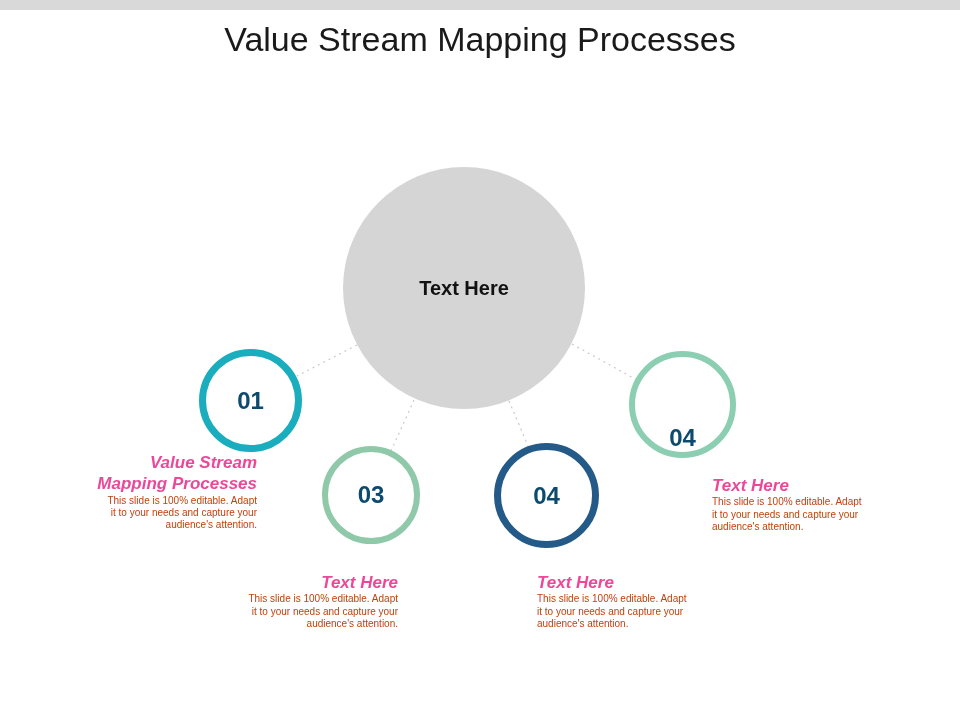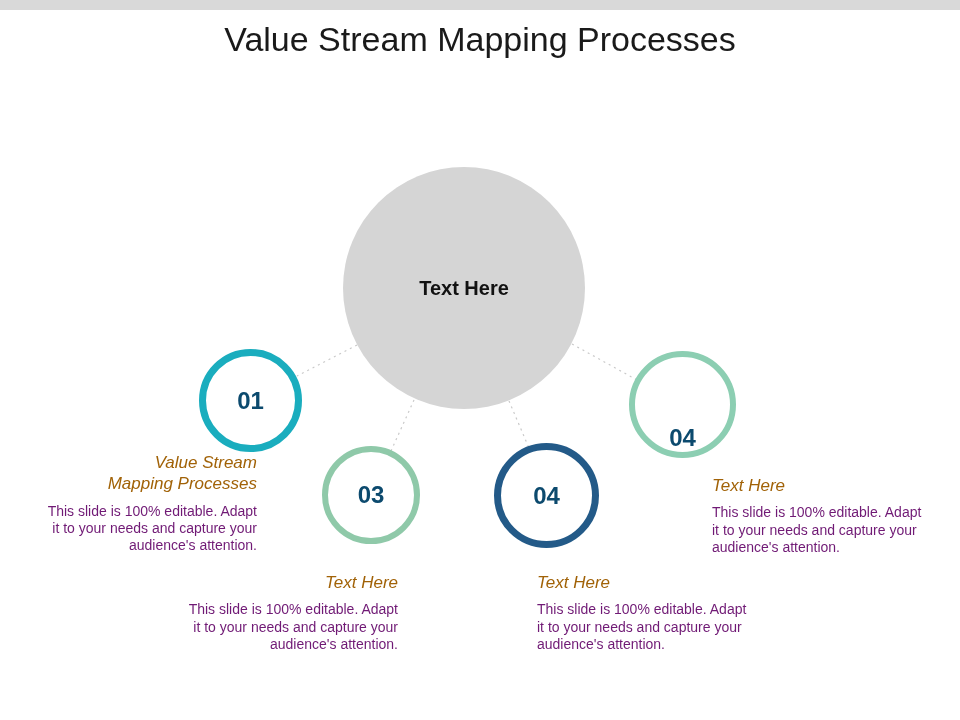--- a/index.html
+++ b/index.html
@@ -23,25 +23,25 @@
     position:absolute; border-radius:50%; background:#ffffff; box-sizing:border-box;
     display:flex; align-items:center; justify-content:center;
   }
   .step span { font-weight:bold; font-size:24px; color:#0c4a6e; }
   .s1 { left:199px; top:349px; width:103px; height:103px; border:7px solid; }
   .s2 { left:322px; top:446px; width:98px;  height:98px;  border:6px solid; }
   .s3 { left:494px; top:443px; width:105px; height:105px; border:7px solid; }
   .s4 { left:629px; top:351px; width:107px; height:107px; border:6px solid;align-items:flex-end; }
   .tblock { position:absolute; width:232px; }
   .tblock .heading {
-    font-size:17px; font-weight:normal; font-style:italic; color:#a16207;
+    font-size:17px; font-weight:bold; font-style:italic; color:#ec4899;
     line-height:1.25; white-space:pre-line;
   }
   .tblock .desc {
-    margin-top:8px; font-size:14px; color:#701a75;
+    font-size:10px; color:#c2410c;
     line-height:1.24; white-space:pre-line;
   }
   .b1 { left:25px;  top:452px; text-align:right; }
   .b2 { left:166px; top:572px; text-align:right; }
   .b3 { left:537px; top:572px; text-align:left; }
   .b4 { left:712px; top:475px; text-align:left; }
 </style>
 </head>
 <body>
 

